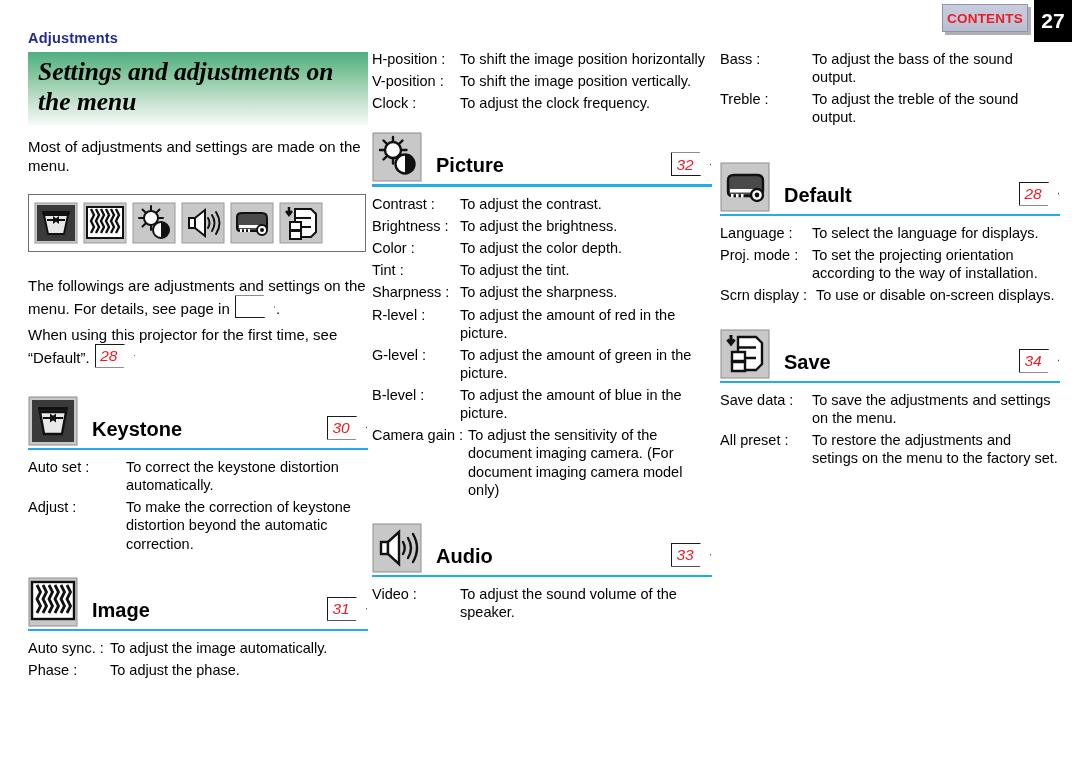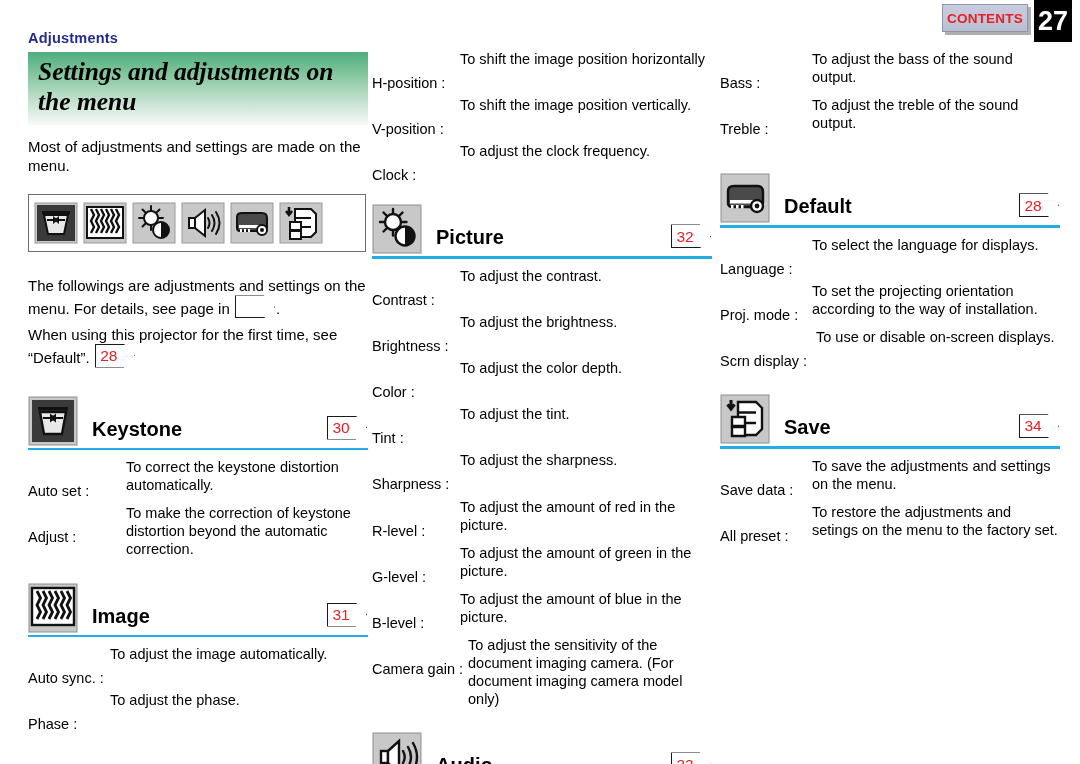--- a/index.html
+++ b/index.html
@@ -45,21 +45,21 @@
     align-items: center;
     justify-content: center;
     box-sizing: border-box;
     margin-right: 6px;
   }
   .page-num-box {
     width: 38px;
     height: 42px;
     background: #000000;
     color: #ffffff;
-    font-size: 27px;
+    font-size: 21px;
     font-weight: bold;
     display: flex;
     align-items: center;
     justify-content: center;
     margin-right: 8px;
     margin-top: -4px;
   }
 
   
   .col {
@@ -128,20 +128,21 @@
   .intro2 p { margin: 0 0 6px 0; }
 
   
   .pref {
     display: inline-block;
     position: relative;
     width: 34px;
     height: 21px;
     vertical-align: -4px;
     margin: 0 1px;
+    font-style: italic;
   }
   .pref .shape {
     position: absolute;
     inset: 0;
     background: #ffffff;
     border: 1.4px solid #1a1a1a;
     clip-path: polygon(0 0, 72% 0, 100% 50%, 72% 100%, 0 100%);
     box-sizing: border-box;
   }
   .pref .n {
@@ -198,21 +199,20 @@
     line-height: 1.25;
   }
   .defrow {
     display: flex;
     margin-bottom: 4px;
   }
   .defterm {
     flex: 0 0 auto;
     white-space: nowrap;
     padding-right: 6px;
-    margin-top: 24px;
   }
   .defdesc { flex: 1 1 auto; }
 
   
   .col-left .defterm   { width: 92px; }
   .col-mid  .defterm   { width: 82px; }
   .col-right .defterm  { width: 86px; }
   .defs.narrow .defterm { width: 76px; }
 
   

